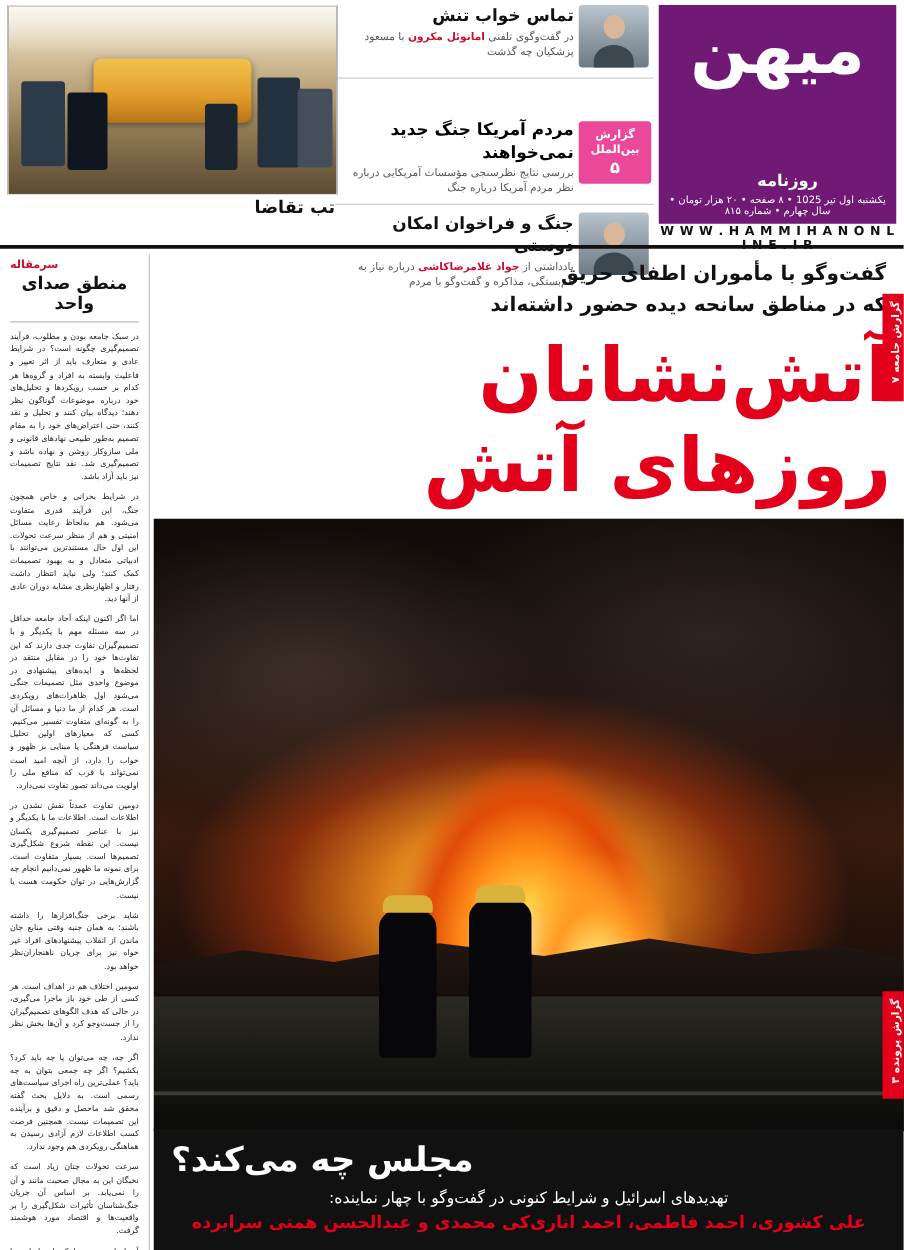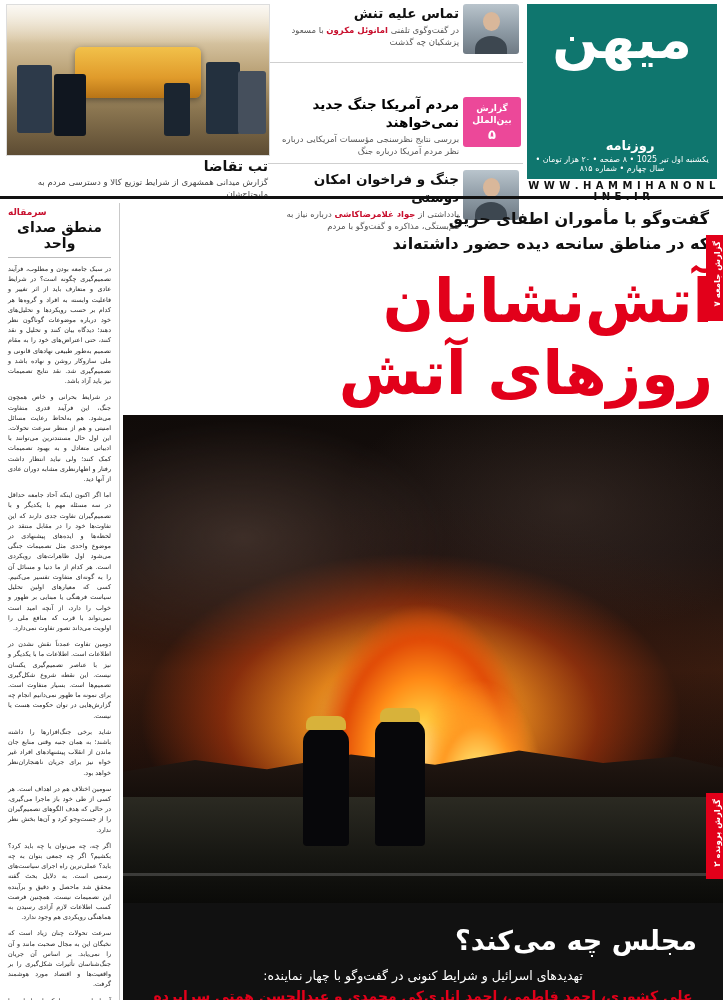--- a/index.html
+++ b/index.html
@@ -1,21 +1,21 @@
 <!DOCTYPE html>
 <html lang="fa" dir="rtl"><head>
 <meta charset="utf-8">
 <style>
   html,body{margin:0;padding:0;background:#fff;}
   body{width:723px;height:1000px;font-family:"DejaVu Sans","Liberation Sans",sans-serif;overflow:hidden;}
   .page{position:relative;width:723px;height:1000px;background:#ffffff;}
 
   
   .masthead{position:absolute;top:0;left:0;width:723px;height:198px;background:#ffffff;}
-  .logo-box{position:absolute;top:4px;right:6px;width:190px;height:175px;background:#0f766e;}
+  .logo-box{position:absolute;top:4px;right:6px;width:190px;height:175px;background:#701a75;}
   .logo-title{position:absolute;top:6px;right:8px;width:174px;height:128px;color:#ffffff;
     font-family:"DejaVu Sans","Liberation Sans",sans-serif;font-weight:bold;font-size:54px;
     line-height:60px;text-align:center;letter-spacing:-1px;direction:rtl;}
   .logo-sub{position:absolute;bottom:26px;right:0;width:174px;text-align:center;color:#fff;
     font-size:13px;font-weight:bold;}
   .logo-date{position:absolute;bottom:6px;right:0;width:190px;text-align:center;color:#fff;font-size:8px;}
   .logo-url{position:absolute;top:180px;right:6px;width:190px;text-align:center;color:#111;
     font-size:10px;font-weight:bold;letter-spacing:.5px;}
 
   
@@ -85,21 +85,21 @@
   .ground{position:absolute;left:0;bottom:0;width:100%;height:22%;
     background:linear-gradient(180deg,#2b2a22 0%,#151511 60%,#0a0a08 100%);}
   .fig{position:absolute;bottom:12%;background:#07070a;}
   .figA{left:30%;width:46px;height:118px;border-radius:14px 14px 4px 4px;}
   .figB{left:42%;width:50px;height:126px;border-radius:14px 14px 4px 4px;}
   .hat{position:absolute;top:-12px;left:50%;transform:translateX(-50%);width:40px;height:14px;
     background:#d8b23a;border-radius:8px 8px 2px 2px;}
   .road{position:absolute;left:0;bottom:6%;width:100%;height:3px;background:rgba(255,255,255,.18);}
 
   .banner{position:absolute;top:700px;right:0;width:600px;height:97px;background:#111;color:#fff;}
-  .banner h2{margin:12px;padding:10px 14px 0 14px;text-align:right;font-size:27px;font-weight:bold;color:#fff;}
+  .banner h2{margin:0;padding:10px 14px 0 14px;text-align:left;font-size:27px;font-weight:bold;color:#fff;}
   .banner .sub{margin:6px 14px 0 14px;text-align:center;font-size:12.5px;color:#fff;line-height:16px;}
   .banner .names{margin:4px 14px 0 14px;text-align:center;font-size:14px;font-weight:bold;color:#e2001a;}
 
   
   .tab{position:absolute;right:-1px;width:18px;background:#e2001a;color:#fff;font-size:8.5px;
     font-weight:bold;text-align:center;padding:6px 2px;box-sizing:border-box;line-height:10px;}
   .tab span{display:block;writing-mode:vertical-rl;text-orientation:mixed;transform:rotate(180deg);white-space:nowrap;}
   .tab-top{top:32px;height:86px;}
   .tab-bottom{top:590px;height:86px;}
 
@@ -124,21 +124,21 @@
       <div class="logo-title">میهن</div>
       <div class="logo-sub">روزنامه</div>
       <div class="logo-date">یکشنبه اول تیر 1025 • ۸ صفحه • ۲۰ هزار تومان • سال چهارم • شماره ۸۱۵</div>
     </div>
     <div class="logo-url">W W W . H A M M I H A N O N L I N E . I R</div>
 
     <div class="teasers">
 
       <div class="teaser">
         <div class="avatar"></div>
-        <h3>تماس علیه تنش</h3>
+        <h3>تماس خواب تنش</h3>
         <p>
           <span>در گفت‌وگوی تلفنی</span>
           <span class="nm">امانوئل مکرون</span>
           <span>با مسعود پزشکیان چه گذشت</span>
         </p>
       </div>
       <div class="teaser-sep"></div>
 
       <div class="teaser">
         <div class="badge-intl">
@@ -169,21 +169,20 @@
       <div class="ph-stall"></div>
       <div class="ph-p p1"></div>
       <div class="ph-p p2"></div>
       <div class="ph-p p3"></div>
       <div class="ph-p p4"></div>
       <div class="ph-p p5"></div>
       <div class="ph-light"></div>
     </div>
     <div class="photo-cap">
       <h4>تب تقاضا</h4>
-      <p>گزارش میدانی همشهری از شرایط توزیع کالا و دسترسی مردم به مایحتاج‌شان</p>
     </div>
   </div>
 
   <div class="rule-top"></div>
   <div class="vline"></div>
 
   <div class="main">
 
     <div class="kicker">
       <div class="l1">گفت‌وگو با مأموران اطفای حریق</div>

